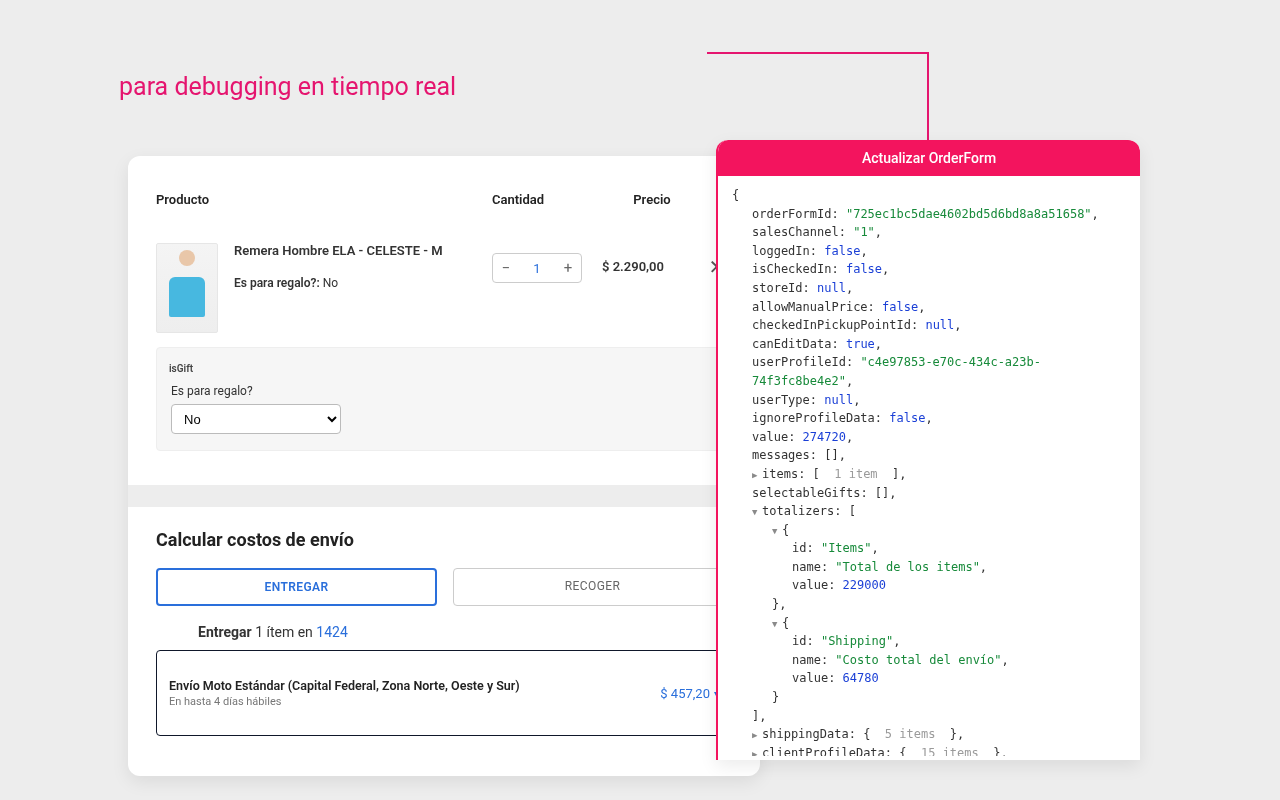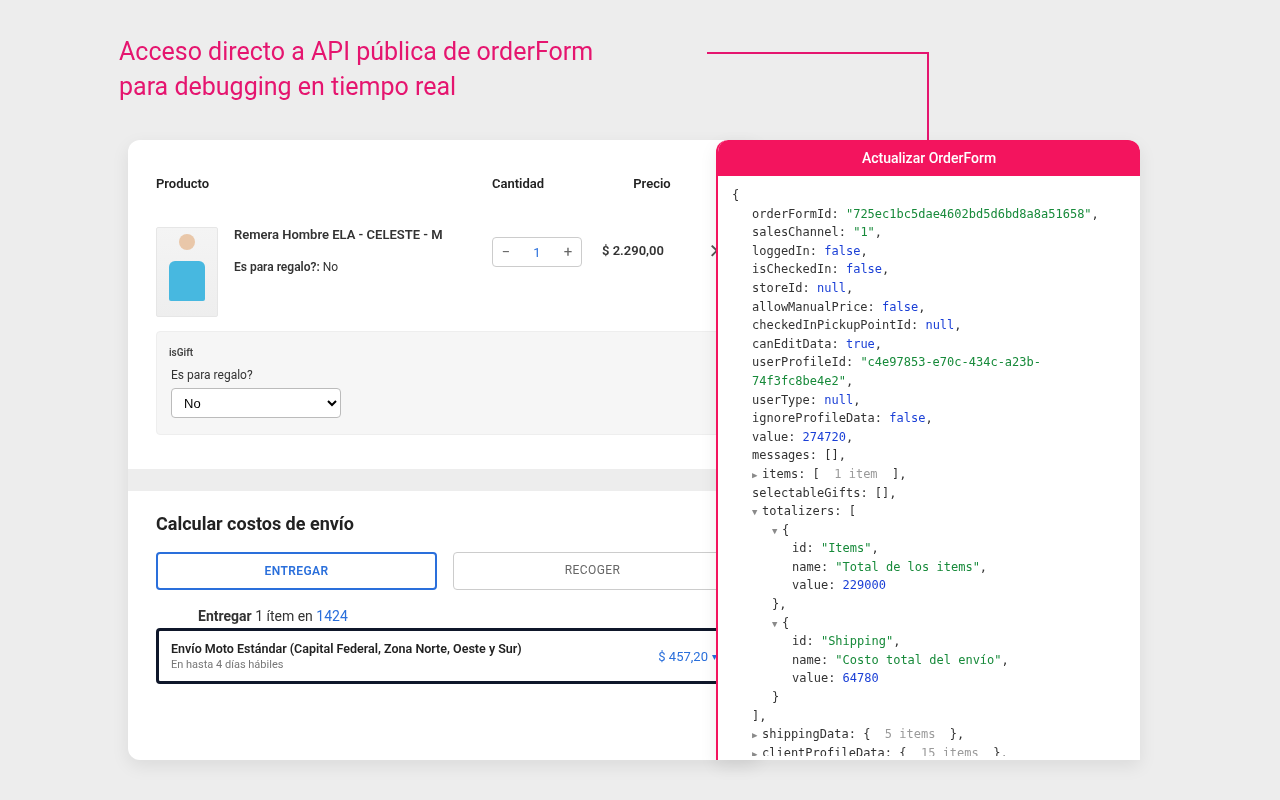--- a/index.html
+++ b/index.html
@@ -27,21 +27,21 @@
     left: 707px;
     top: 52px;
     width: 222px;
     height: 90px;
     border-top: 2px solid #e5156f;
     border-right: 2px solid #e5156f;
   }
   .panel-left {
     position: absolute;
     left: 128px;
-    top: 140px;
+    top: 156px;
     width: 632px;
     height: 620px;
     background: #fff;
     border-radius: 12px;
     box-shadow: 0 6px 18px rgba(0,0,0,0.08);
     padding: 28px 28px 0 28px;
     overflow: hidden;
   }
   .cart-header { display: flex; font-weight: 600; font-size: 13px; color: #222; padding: 8px 0 18px 0; border-bottom: 0; }
   .col-prod { flex: 1; }
@@ -82,23 +82,23 @@
     margin-top:34px;
     border-top:22px solid #ededed;
     margin-left:-28px;margin-right:-28px;
     padding:22px 28px 0 28px;
     background:#fff;
   }
   .ship-title{font-size:18px;font-weight:700;color:#222;margin-bottom:18px;}
   .tabs{display:flex;gap:16px;margin-bottom:18px;}
   .tab{flex:1;text-align:center;padding:10px 0;border:1px solid #ccc;border-radius:4px;font-size:12px;letter-spacing:.4px;cursor:pointer;color:#666;}
   .tab.active{border:2px solid #2a6fdb;color:#2a6fdb;font-weight:600;}
-  .deliver-line{font-size:14px;color:#333;margin-bottom:4px;padding-left:42px;}
+  .deliver-line{font-size:14px;color:#333;margin-bottom:10px;padding-left:42px;}
   .deliver-line .link{color:#2a6fdb;}
-  .ship-option{border:3px solid #0f172a;border-radius:4px;padding:10px 12px;display:flex;align-items:center;justify-content:space-between;}
+  .ship-option{border:1px solid #0f172a;border-radius:4px;padding:27px 12px;display:flex;align-items:center;justify-content:space-between;}
   .ship-left{font-size:12px;}
   .ship-left .name{font-weight:600;font-size:12.5px;color:#222;}
   .ship-left .eta{color:#777;margin-top:2px;font-size:11px;}
   .ship-price{color:#2a6fdb;font-size:13px;display:flex;align-items:center;gap:4px;}
   .chev{font-size:10px;color:#2a6fdb;}
 
   .panel-right{
     position:absolute; left:716px; top:140px; width:424px; height:620px;
     background:#fff; border-radius:12px 12px 0 0;
     box-shadow:0 6px 18px rgba(0,0,0,0.08);
@@ -120,21 +120,21 @@
   .json-body .g{color:#9a9a9a;}
   .tri{color:#8a8a8a;font-size:9px;display:inline-block;width:10px;}
   .indent1{padding-left:20px;}
   .indent2{padding-left:40px;}
   .indent3{padding-left:60px;}
 </style>
 </head>
 <body>
 
 <div class="heading">
-  <span>Acceso directo a API pública de orderForm</span><br>
+  <br>
   <span>para debugging en tiempo real</span>
 </div>
 
 <div class="callout-line"></div>
 
 <div class="panel-left">
 
   <div class="cart-header">
     <div class="col-prod">Producto</div>
     <div class="col-qty">Cantidad</div>

